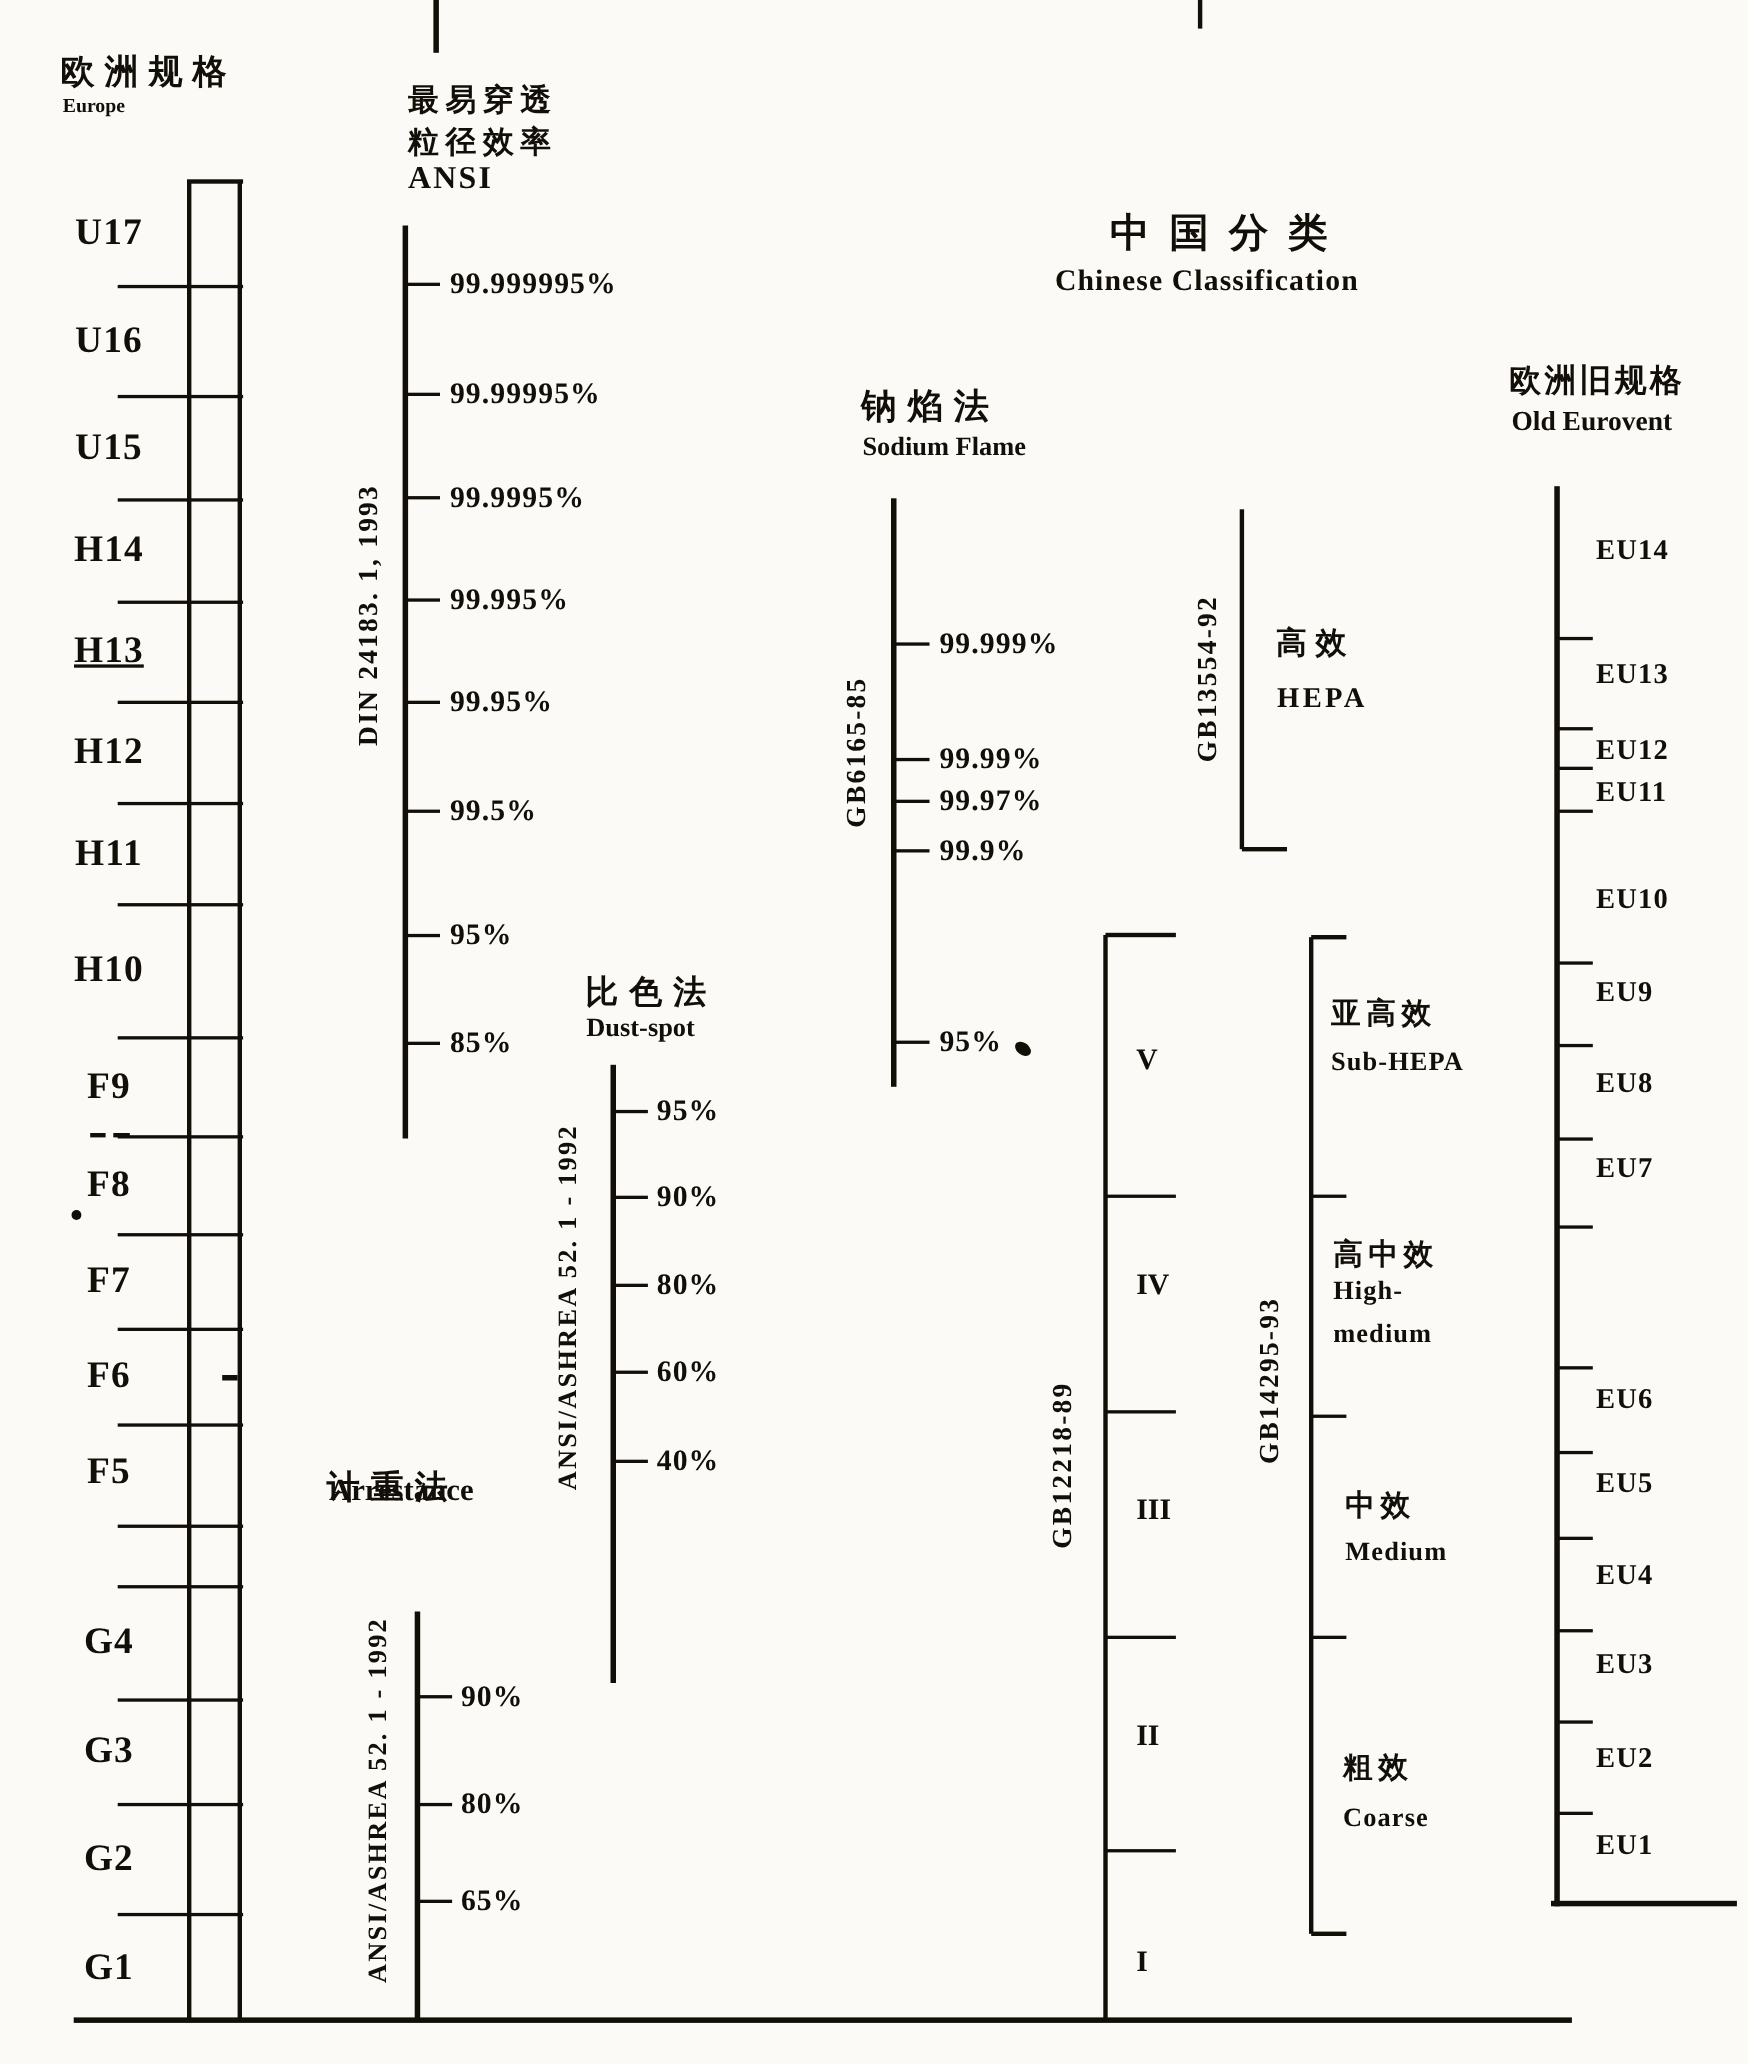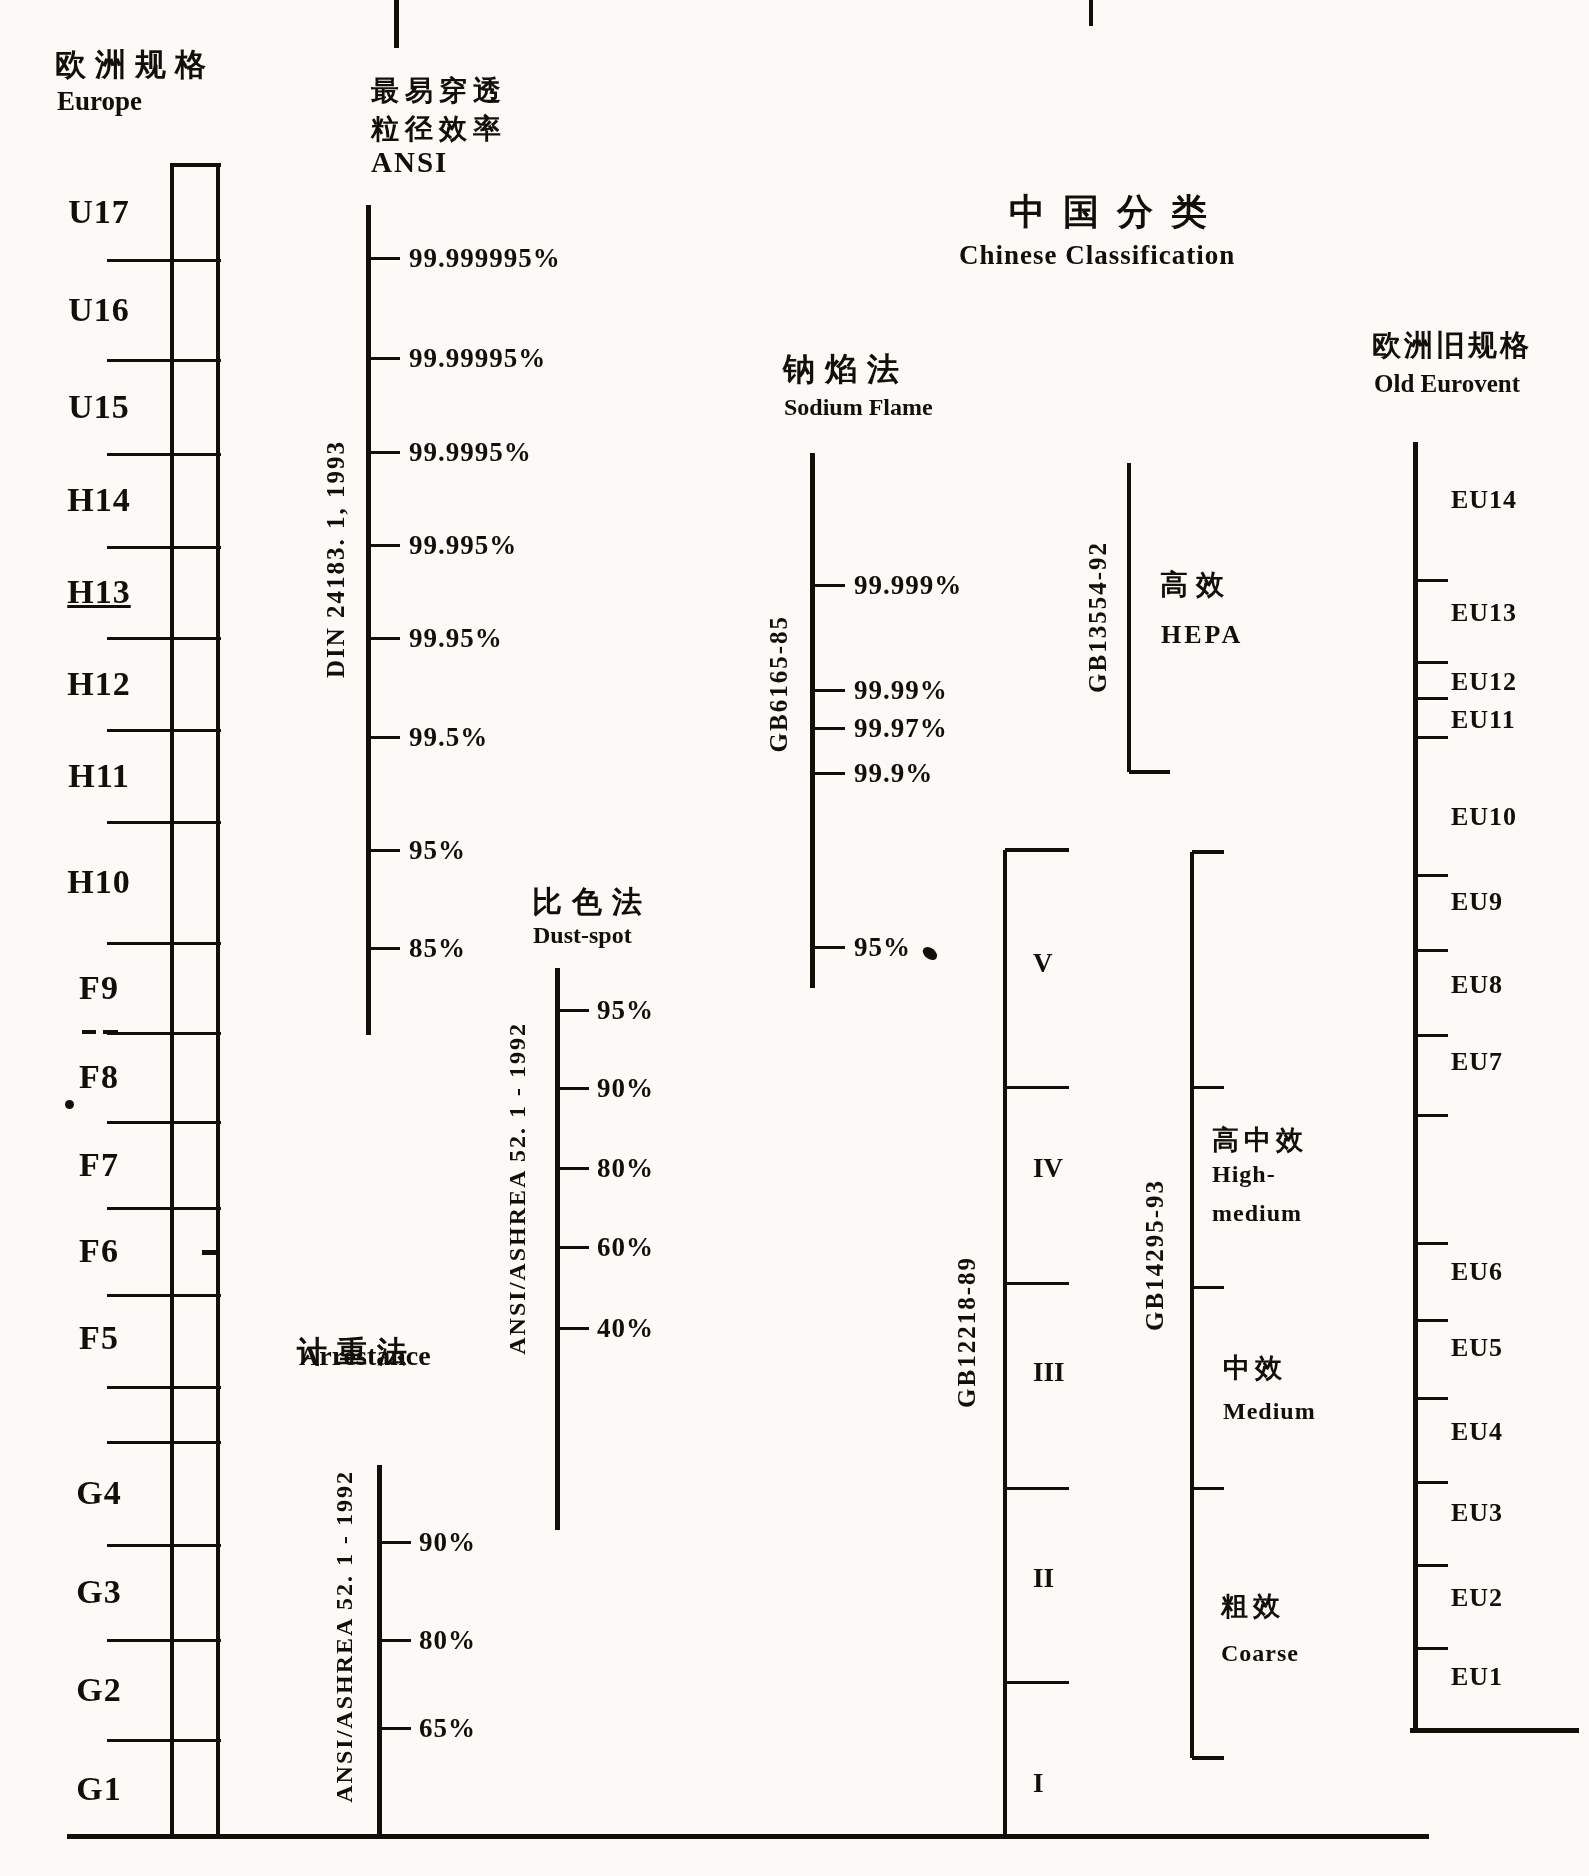--- a/index.html
+++ b/index.html
@@ -24,21 +24,21 @@
   .cat-en{font-size:24px;font-weight:700;letter-spacing:1px;white-space:nowrap;}
   .line{position:absolute;background:#17130e;}
   .blot{position:absolute;background:#17130e;border-radius:50%;}
 </style>
 </head>
 <body>
 
 <div id="canvas">
 
   <div class="zh-title" style="left:28px;top:44px;font-size:31px;letter-spacing:9px;">欧洲规格</div>
-  <div class="en-title" style="left:30px;top:86px;font-size:27px;">Europe</div>
+  <div class="en-title" style="left:30px;top:86px;font-size:18px;">Europe</div>
 
   <div class="zh-title" style="left:344px;top:72px;font-size:28px;letter-spacing:6px;">最易穿透</div>
   <div class="zh-title" style="left:344px;top:110px;font-size:28px;letter-spacing:6px;">粒径效率</div>
   <div class="en-title" style="left:344px;top:146px;font-size:29px;letter-spacing:2px;">ANSI</div>
 
   <div class="zh-title" style="left:982px;top:188px;font-size:36px;letter-spacing:18px;">中国分类</div>
   <div class="en-title" style="left:932px;top:240px;font-size:27px;letter-spacing:1px;">Chinese Classification</div>
 
   <div class="zh-title" style="left:756px;top:348px;font-size:32px;letter-spacing:10px;">钠焰法</div>
   <div class="en-title" style="left:757px;top:394px;font-size:24px;">Sodium Flame</div>
@@ -166,20 +166,24 @@
     <div class="cls" style="left: 1006px; top: 1578px;">II</div>
     <div class="cls" style="left: 1006px; top: 1783px;">I</div>
     <div style="position: absolute; left: 1100px; top: 463px; width: 4px; height: 309px; background: rgb(23, 19, 14);"></div>
     <div style="position: absolute; left: 1102px; top: 770px; width: 41px; height: 4px; background: rgb(23, 19, 14);"></div>
     <div style="position: absolute; left: 1163px; top: 852px; width: 4px; height: 906px; background: rgb(23, 19, 14);"></div>
     <div style="position: absolute; left: 1165px; top: 850px; width: 32px; height: 4px; background: rgb(23, 19, 14);"></div>
     <div style="position: absolute; left: 1165px; top: 1756px; width: 32px; height: 4px; background: rgb(23, 19, 14);"></div>
     <div style="position: absolute; left: 1165px; top: 1085.5px; width: 32px; height: 3px; background: rgb(23, 19, 14);"></div>
     <div style="position: absolute; left: 1165px; top: 1285.5px; width: 32px; height: 3px; background: rgb(23, 19, 14);"></div>
     <div style="position: absolute; left: 1165px; top: 1486.5px; width: 32px; height: 3px; background: rgb(23, 19, 14);"></div>
+    <div class="cat" style="left: 1183px; top: 903px;">
+      <div class="cat-zh" style="height: 50px;">亚高效</div>
+      <div class="cat-en" style="height: 50px;">Sub-HEPA</div>
+    </div>
     <div class="cat" style="left: 1185px; top: 1122px;">
       <div class="cat-zh" style="height: 39px;">高中效</div>
       <div class="cat-en" style="height: 39px;">High-</div>
       <div class="cat-en" style="height: 39px;">medium</div>
     </div>
     <div class="cat" style="left: 1196px; top: 1350px;">
       <div class="cat-zh" style="height: 48px;">中效</div>
       <div class="cat-en" style="height: 48px;">Medium</div>
     </div>
     <div class="cat" style="left: 1194px; top: 1588px;">

